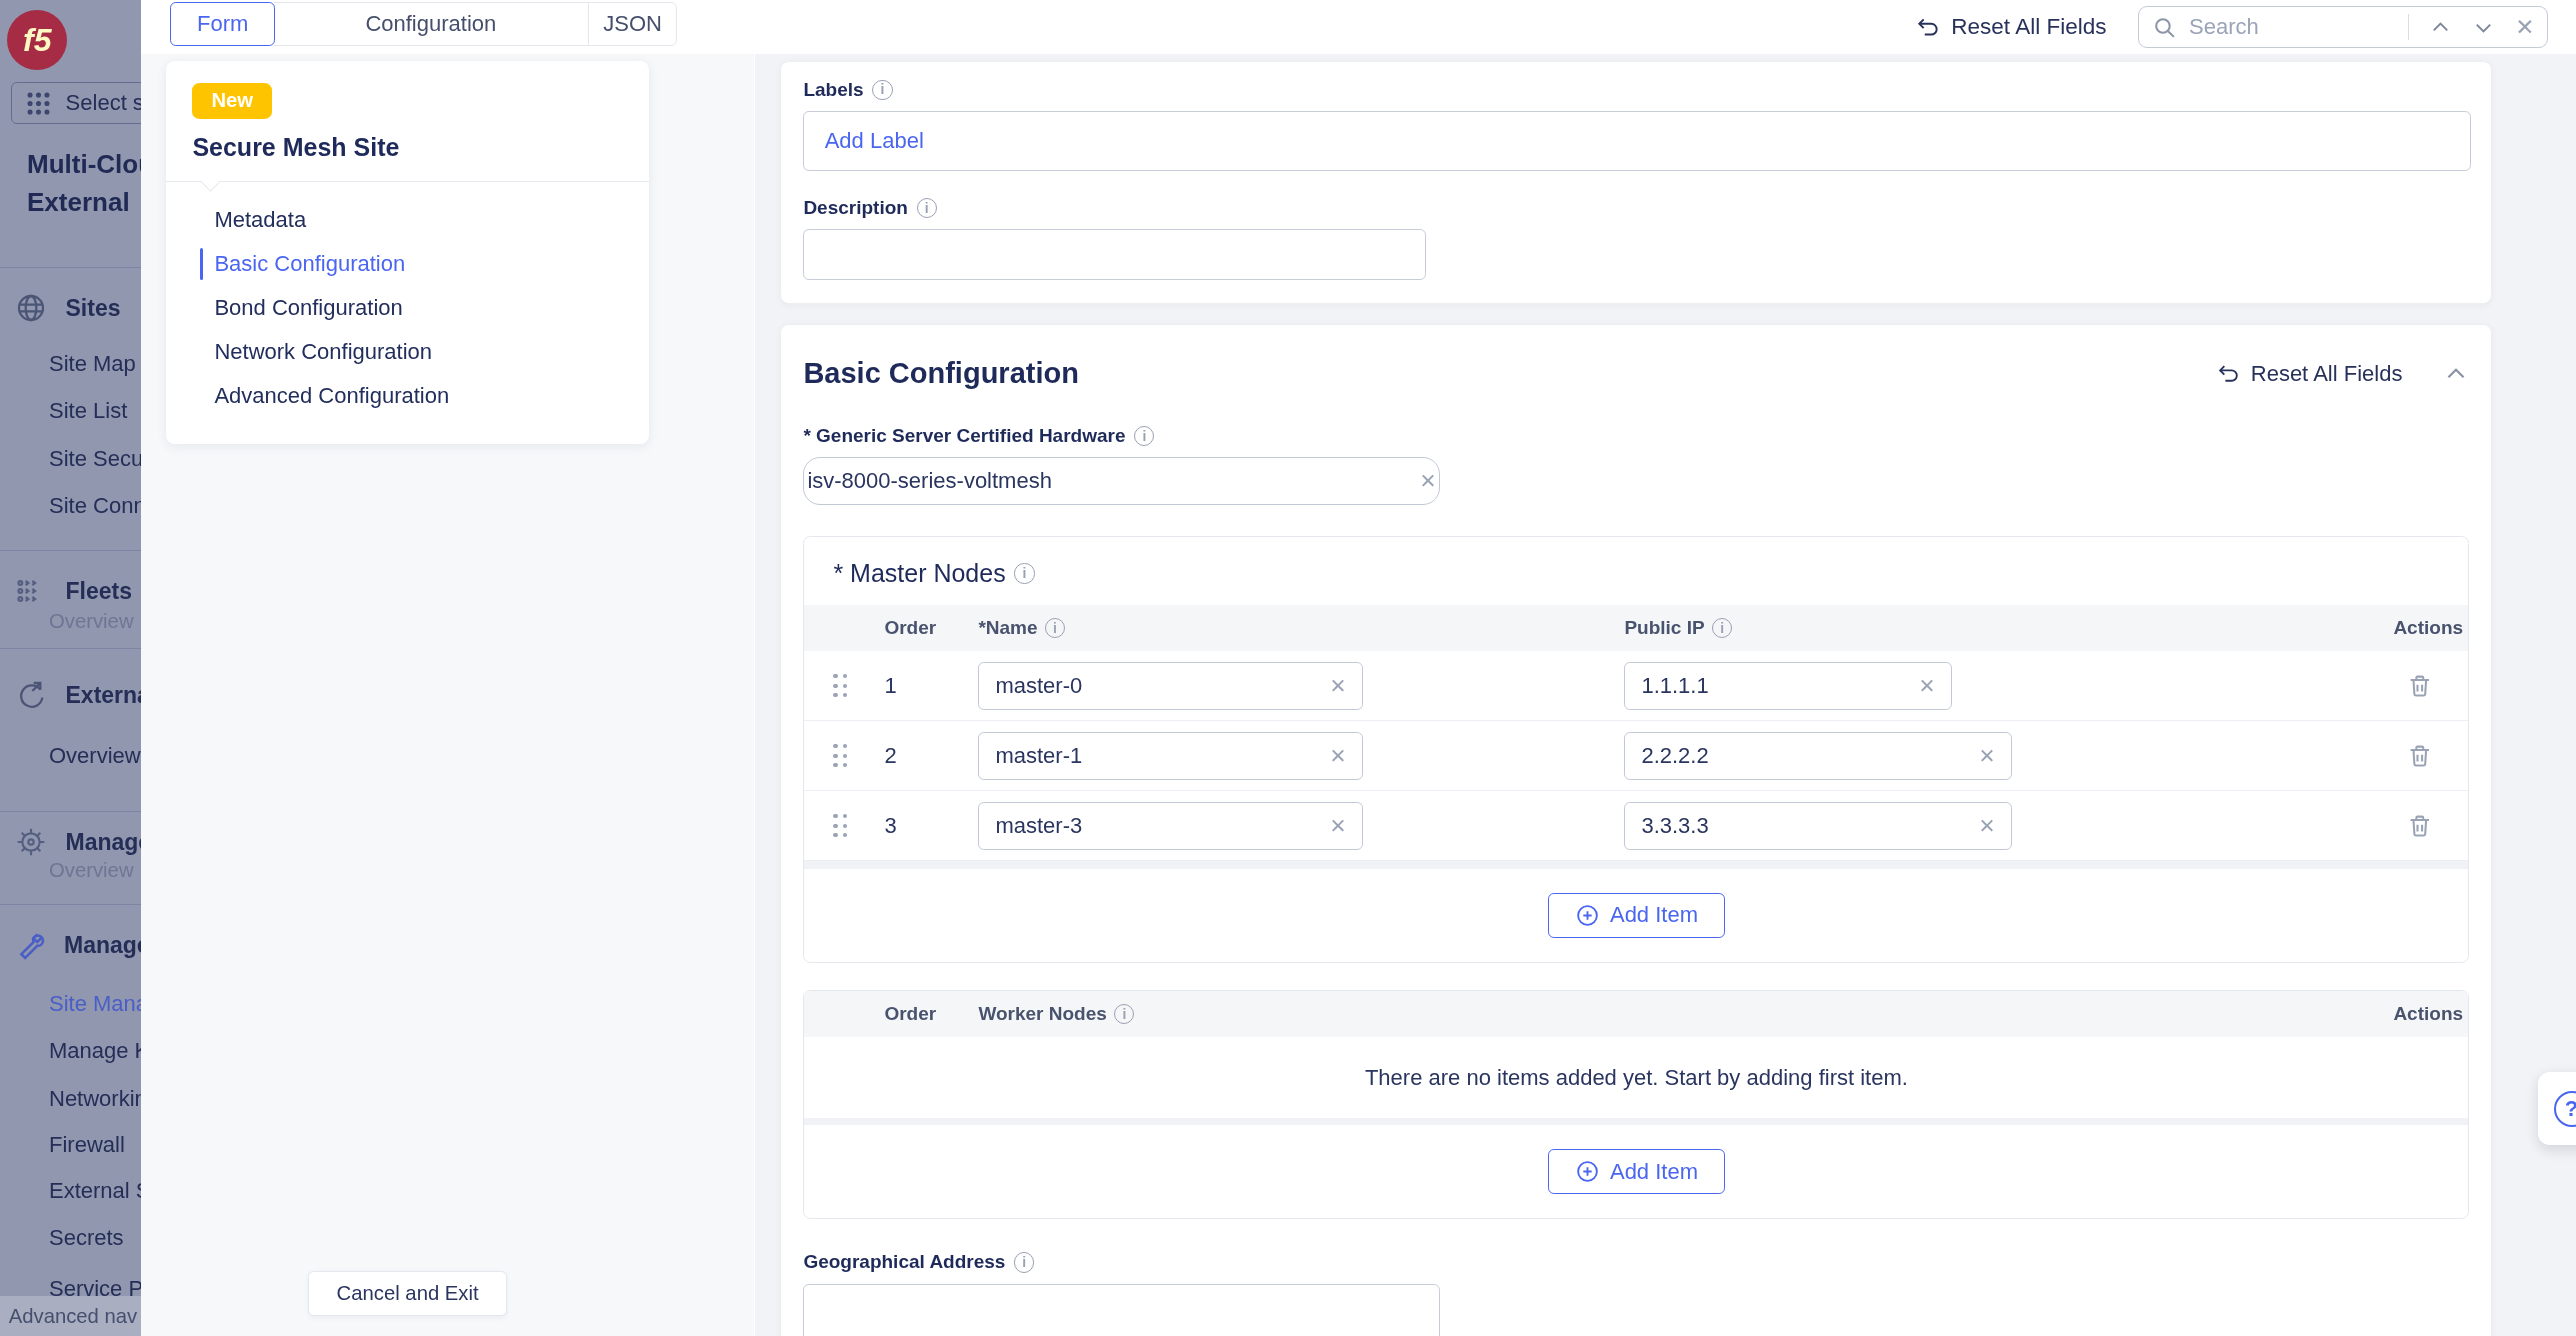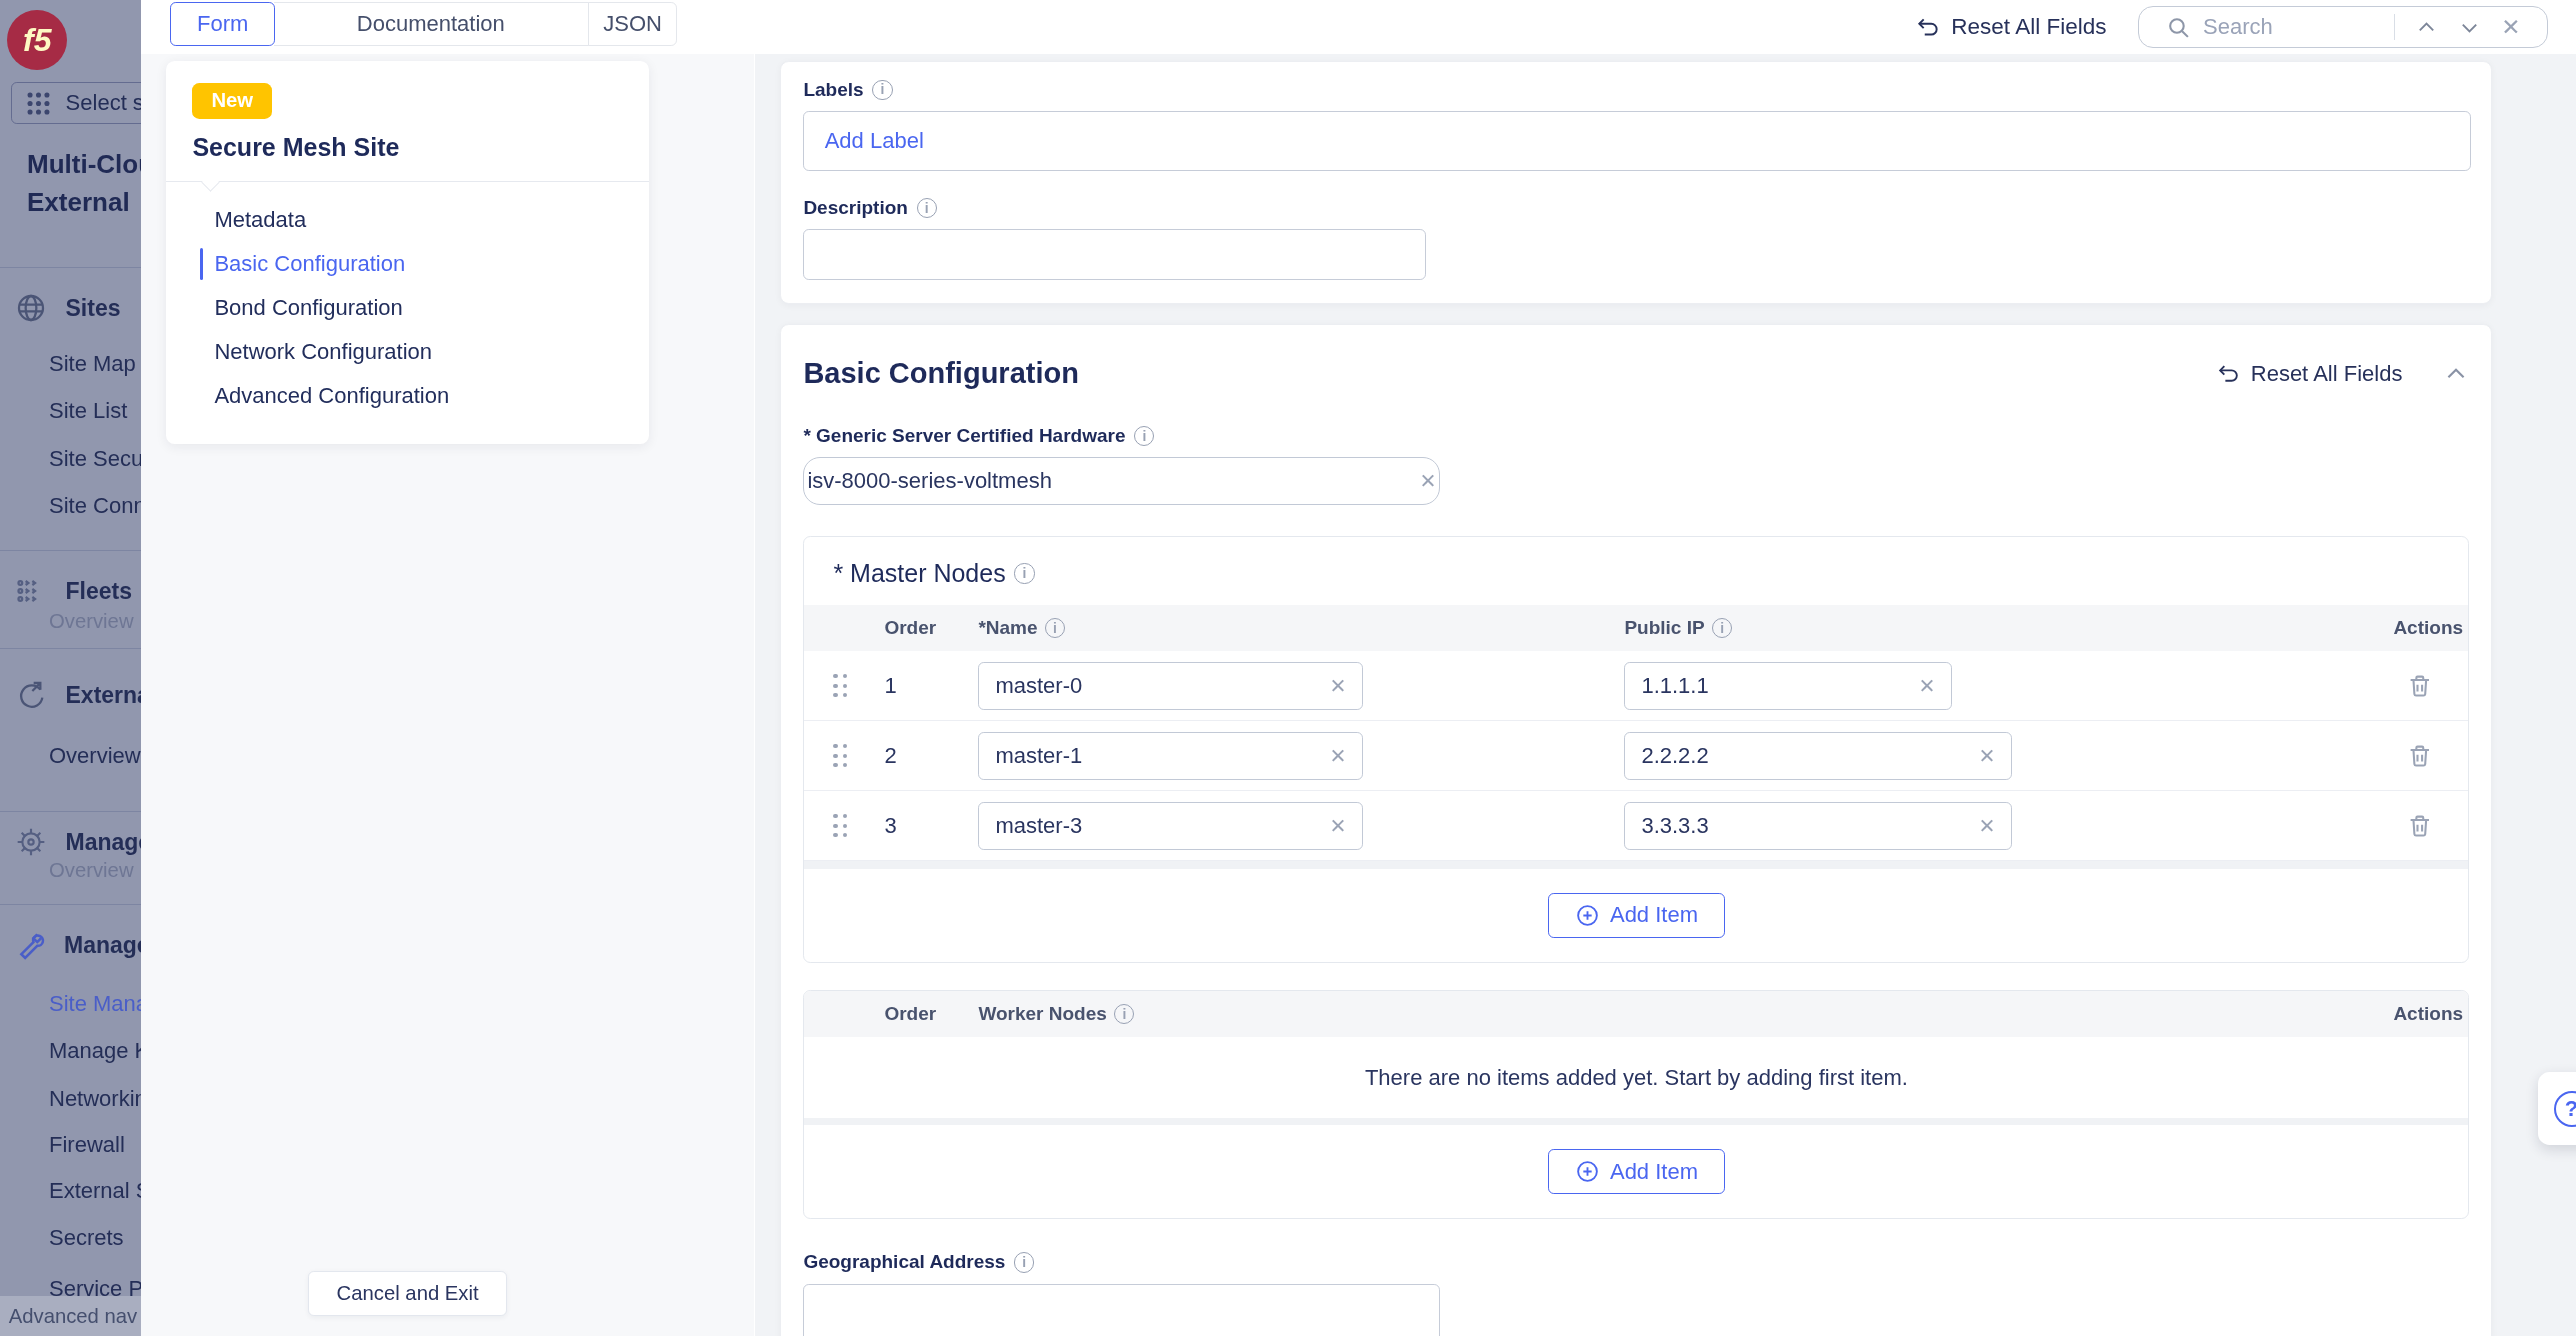--- a/index.html
+++ b/index.html
@@ -38,22 +38,22 @@
          background:#fff; color:#454f6b; border:0.7px solid #e4e7ec; }
   .tab.active { border:1.5px solid #4a66f0; border-radius:5.8px; color:#4a66f0; padding:0 26px;
                 position:relative; z-index:2; margin-right:-1.5px; }
   .tab.doc { width:315px; border-left:none; }
   .tab.json { width:89px; border-left:0.7px solid #e4e7ec; border-radius:0 5.8px 5.8px 0;
               margin-left:-0.7px; }
   .topbar-right { position:absolute; right:27.6px; top:0; height:54px; display:flex;
                   align-items:center; gap:32px; }
   .reset-link { display:flex; align-items:center; gap:10.2px; color:#27315a; font-size:22.5px;
                 cursor:pointer; white-space:nowrap; }
-  .searchbox { width:410px; height:42px; border:1.5px solid #c4cbd7; border-radius:15px;
-               display:flex; align-items:center; padding:0 27px; gap:11.6px; background:#fff; }
+  .searchbox { width:410px; height:42px; border:1.5px solid #c4cbd7; border-radius:9px;
+               display:flex; align-items:center; padding:0 13px; gap:11.6px; background:#fff; }
   .searchbox input { flex:1; border:none; outline:none; font-size:22px; color:#2a3560;
                      font-family:"Liberation Sans",sans-serif; min-width:0; }
   .searchbox input::placeholder { color:#9aa3b8; }
   .search-tools { display:flex; align-items:center; gap:20.3px; }
   .vdiv { width:0.7px; height:26px; background:#d9dee6; }
 
   
   .leftcol { position:absolute; left:141px; top:54px; width:613px; height:1282px;
              background:#f7f8fa; }
   .navcard { position:absolute; left:25.4px; top:6.5px; width:483px; height:383px; background:#fff;
@@ -239,21 +239,21 @@
     <div class="sb-item" style="top:1178px">External S</div>
     <div class="sb-item" style="top:1225px">Secrets</div>
     <div class="sb-item" style="top:1276px">Service Po</div>
     <div class="sb-footer">Advanced nav o</div>
   </div>
 </div>
 
 <div class="topbar">
   <div class="tabs">
     <div class="tab active">Form</div>
-    <div class="tab doc">Documentation</div>
+    <div class="tab doc">Configuration</div>
     <div class="tab json">JSON</div>
   </div>
   <div class="topbar-right">
     <div class="reset-link">
       <svg width="26" height="26" viewBox="0 0 24 24" fill="none" stroke="#27315a" stroke-width="1.8">
         <path d="M8 5L4 9l4 4"></path>
           <path d="M4 9h11a5 5 0 0 1 0 10H9"></path>
       </svg>
       <span>Reset All Fields</span>
     </div>

